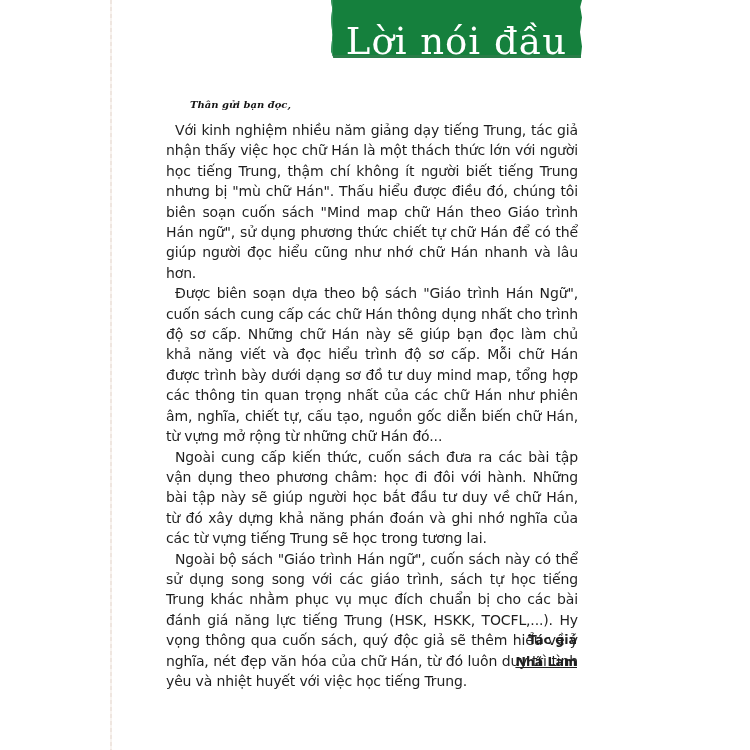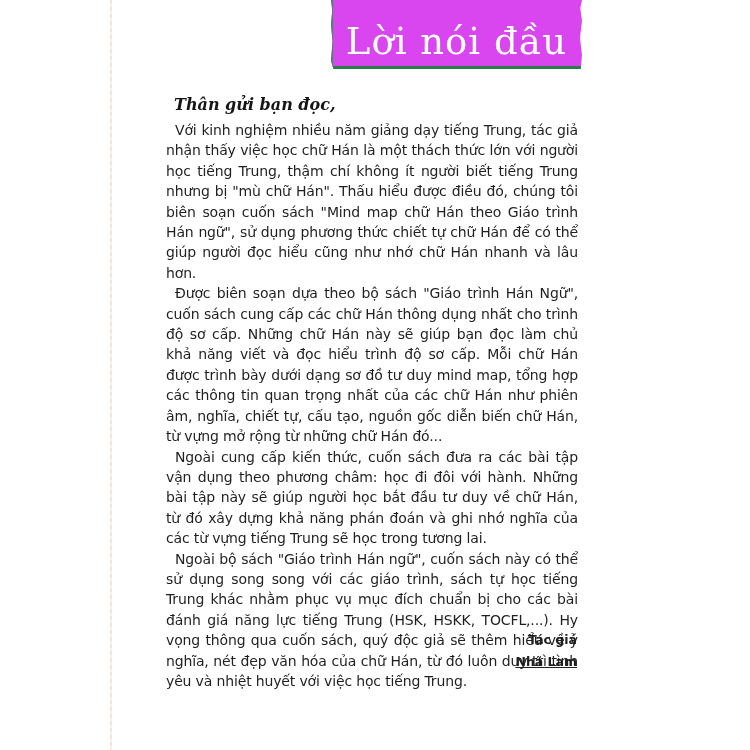--- a/index.html
+++ b/index.html
@@ -5,36 +5,36 @@
     html, body { margin: 0; padding: 0; }
     body {
       width: 750px; height: 750px; background: #ffffff; position: relative; overflow: hidden;
       font-family: "DejaVu Sans", sans-serif; color: #1f1f1f;
     }
     .page-edge {
       position: absolute; left: 110px; top: 0; width: 2px; height: 750px;
       background: repeating-linear-gradient(to bottom, #efe6e0 0 4px, #f8f3ef 4px 7px);
     }
     .banner {
-      position: absolute; left: 331px; top: 0; width: 251px; height: 69px;
-      background: #d946ef;
+      position: absolute; left: 331px; top: 0; width: 251px; height: 58px;
+      background: #15803d;
       box-shadow: inset 0 -3px 0 #2a7d48, inset 2px 0 0 #34925a;
       clip-path: polygon(0 0, 100% 0, 99.3% 12%, 100% 30%, 99.2% 55%, 100% 80%, 99.5% 100%, 1% 100%, 0 88%, 0.6% 60%, 0 35%, 0.5% 15%);
     }
     .banner-title {
       position: absolute; left: 0; right: 0; top: 20px; text-align: center;
       font-family: "DejaVu Serif", serif; color: #ffffff; font-size: 37px; line-height: 44px;
       letter-spacing: 1px; font-weight: normal;
     }
     .content {
       position: absolute; left: 166px; top: 96px; width: 412px;
     }
     .salutation {
       font-family: "DejaVu Serif", serif; font-style: italic; font-weight: bold;
-      font-size: 16px; line-height: 18px; margin: 0 0 6px 8px; color: #151515;
+      font-size: 10px; line-height: 18px; margin: 0 0 6px 24px; color: #151515;
     }
     .para {
       font-size: 14px; line-height: 20.4px; text-align: justify; margin: 0;
       text-indent: 9px; letter-spacing: -0.15px;
     }
     .signature {
       position: absolute; right: 173px; text-align: right; font-weight: bold;
       font-size: 12.5px; line-height: 16px; padding-left: 28px;
     }
     .sig-role { top: 632px; }

